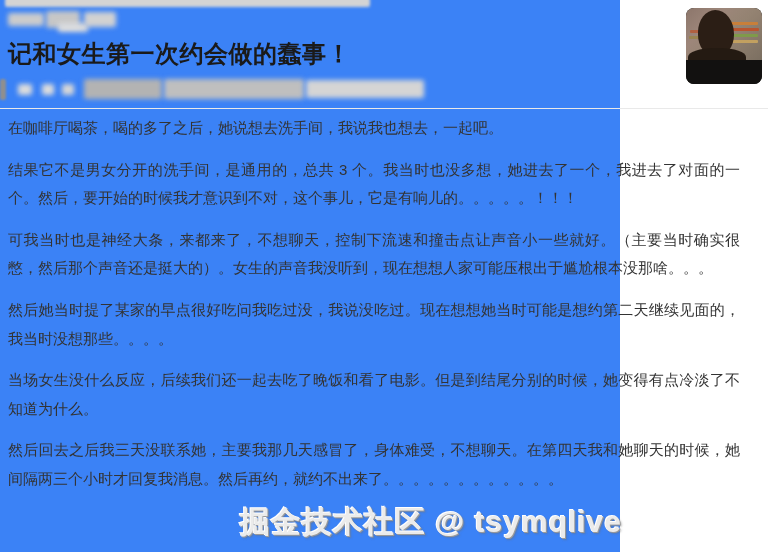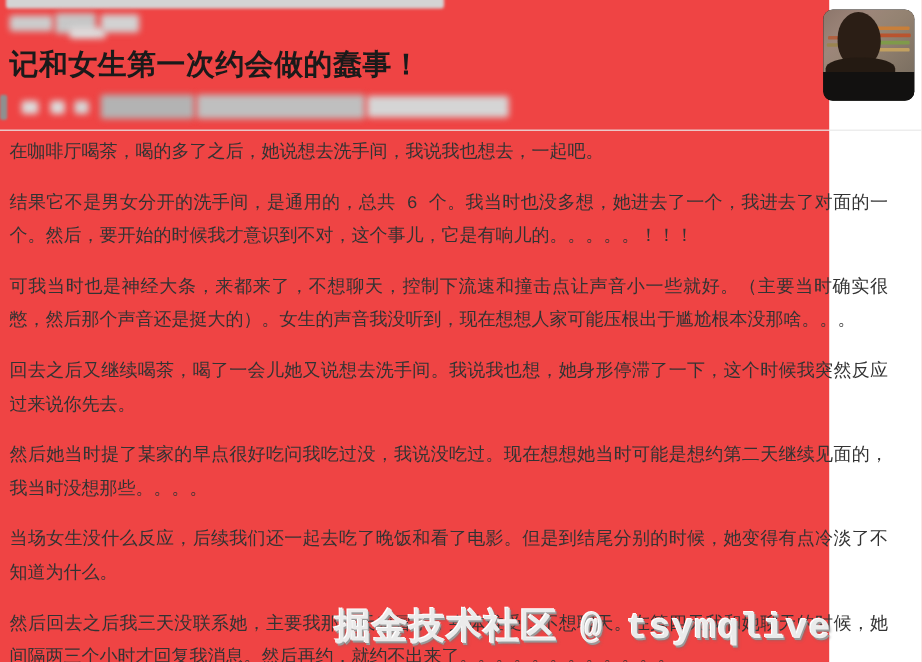--- a/index.html
+++ b/index.html
@@ -1,19 +1,19 @@
 <!DOCTYPE html>
 <html style="--title-color: #1a1a1a; --body-color: #333333; --divider-color: #e9e9e9; --wm-fill: #ebebeb;"><head>
 <meta charset="utf-8">
 <style>
   * { margin: 0; padding: 0; box-sizing: border-box; }
   html, body { width: 768px; height: 552px; background: #ffffff; overflow: hidden; }
   body { font-family: "Liberation Sans", "DejaVu Sans", sans-serif; }
 
-  .page { position: relative; width: 691px; height: 552px; background: #ef4444; font-family: Liberation Mono, monospace; }
+  .page { position: relative; width: 620px; height: 552px; background: #3b82f6; }
 
   
   .redacted { position: absolute; background: #cfcfcf; filter: blur(2.5px); border-radius: 2px; }
   .r-topstrip { left: 5px; top: -3px; width: 365px; height: 10px; background: #d4d4d4; filter: blur(1.5px); }
   .r-a1 { left: 8px;  top: 13px; width: 36px; height: 13px; background: #cccccc; }
   .r-a2 { left: 46px; top: 11px; width: 34px; height: 17px; background: #c7c7c7; }
   .r-a3 { left: 58px; top: 23px; width: 30px; height: 9px;  background: #dddddd; }
   .r-a4 { left: 84px; top: 12px; width: 32px; height: 15px; background: #d2d2d2; }
 
   .r-b0 { left: 0px;   top: 79px; width: 6px;   height: 21px; background: #8f8f8f; filter: blur(1px); }
@@ -107,23 +107,22 @@
     <div class="thumb-textline tl6"></div>
     <div class="thumb-head"></div>
     <div class="thumb-shoulder"></div>
     <div class="thumb-bottom"></div>
   </div>
 
   <div class="divider"></div>
 
   <div class="article">
     <p>在咖啡厅喝茶，喝的多了之后，她说想去洗手间，我说我也想去，一起吧。</p>
-    <p>结果它不是男女分开的洗手间，是通用的，总共 6 个。我当时也没多想，她进去了一个，我进去了对面的一个。然后，要开始的时候我才意识到不对，这个事儿，它是有响儿的。。。。。！！！</p>
+    <p>结果它不是男女分开的洗手间，是通用的，总共 3 个。我当时也没多想，她进去了一个，我进去了对面的一个。然后，要开始的时候我才意识到不对，这个事儿，它是有响儿的。。。。。！！！</p>
     <p>可我当时也是神经大条，来都来了，不想聊天，控制下流速和撞击点让声音小一些就好。（主要当时确实很憋，然后那个声音还是挺大的）。女生的声音我没听到，现在想想人家可能压根出于尴尬根本没那啥。。。</p>
-    <p>回去之后又继续喝茶，喝了一会儿她又说想去洗手间。我说我也想，她身形停滞了一下，这个时候我突然反应过来说你先去。</p>
     <p>然后她当时提了某家的早点很好吃问我吃过没，我说没吃过。现在想想她当时可能是想约第二天继续见面的，我当时没想那些。。。。</p>
     <p>当场女生没什么反应，后续我们还一起去吃了晚饭和看了电影。但是到结尾分别的时候，她变得有点冷淡了不知道为什么。</p>
     <p>然后回去之后我三天没联系她，主要我那几天感冒了，身体难受，不想聊天。在第四天我和她聊天的时候，她间隔两三个小时才回复我消息。然后再约，就约不出来了。。。。。。。。。。。。</p>
   </div>
 
   <div class="watermark">掘金技术社区 @ tsymqlive</div>
 
 </div>
 
 </body></html>

